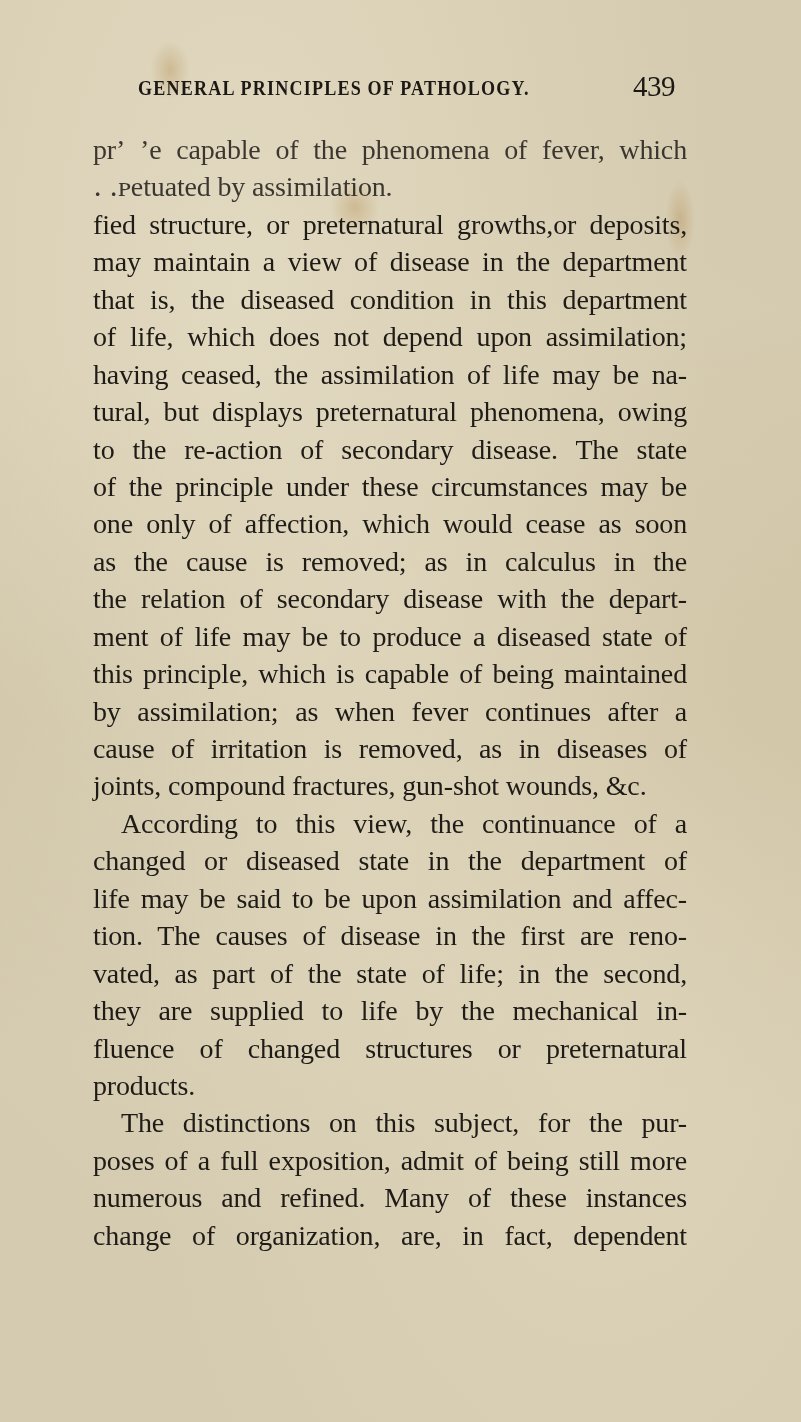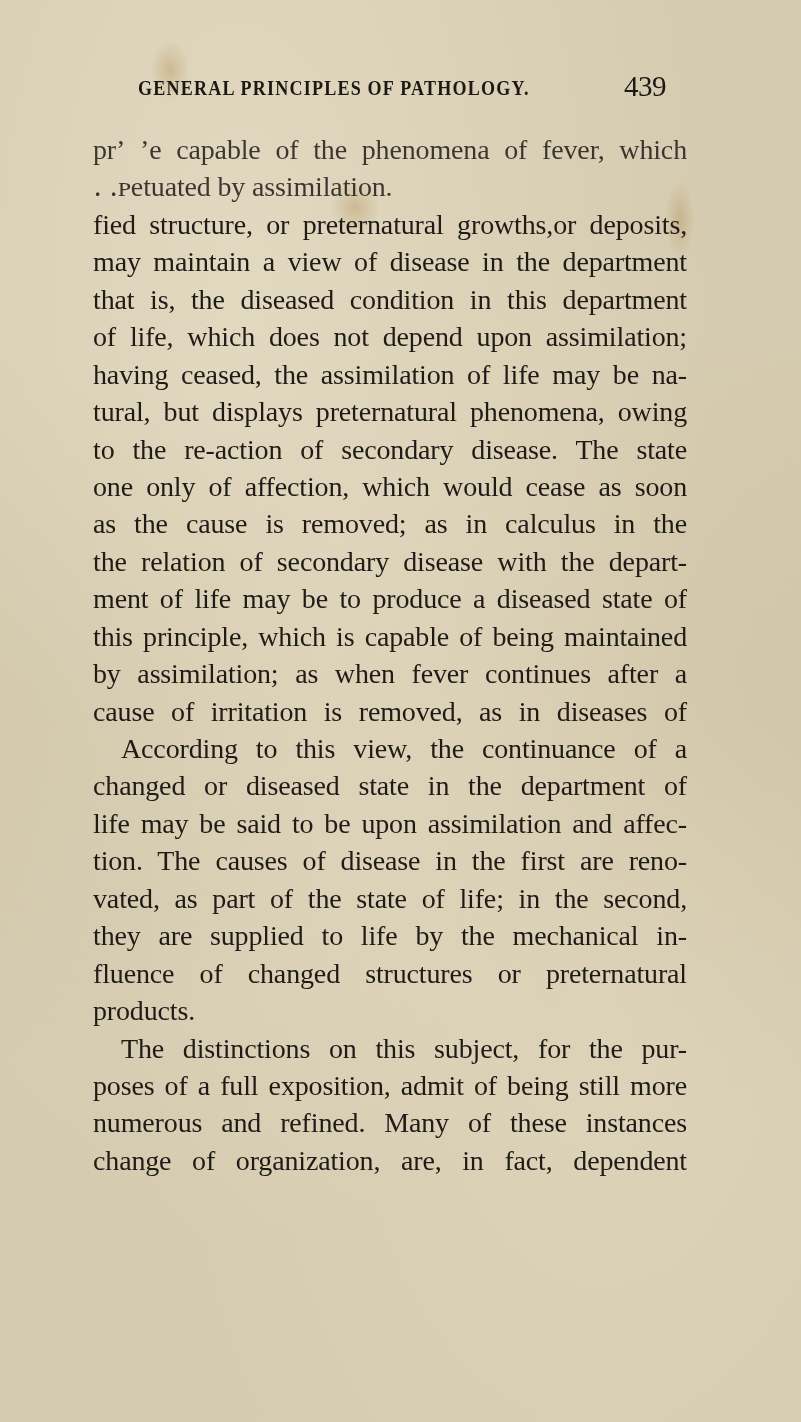--- a/index.html
+++ b/index.html
@@ -24,21 +24,21 @@
     position:absolute; top:70px; left:138px; width:540px; height:34px;
   }
   .running-title {
     position:absolute; left:0; top:6px;
     font-family: "Liberation Serif", "DejaVu Serif", serif;
     font-size:21px; letter-spacing:1.4px; font-weight:700;
     transform: scaleX(0.86); transform-origin:left center;
     white-space:nowrap; color:#1c1814;
   }
   .page-number {
-    position:absolute; right:12px; top:0px;
+    position:absolute; right:3px; top:0px;
     font-size:29px; font-family:"Liberation Serif","DejaVu Serif",serif;
     color:#1c1814; letter-spacing:-0.5px;
   }
   .text-block {
     position:absolute; left:93px; top:131px; width:594px;
   }
   .line {
     height:37.45px; line-height:37.45px;
     font-size:28px; white-space:nowrap;
     text-align:justify; text-align-last:justify;
@@ -66,27 +66,29 @@
   <div class="text-block">
     <div class="line damaged">prʼ   ʼe capable of the phenomena of fever, which</div>
     <div class="line damaged last">․   ․ᴘetuated by assimilation.</div>
     <div class="line">fied structure, or preternatural growths,or deposits,</div>
     <div class="line">may maintain a view of disease in the department</div>
     <div class="line">that is, the diseased condition in this department</div>
     <div class="line">of life, which does not depend upon assimilation;</div>
     <div class="line">having ceased, the assimilation of life may be na-</div>
     <div class="line">tural, but displays preternatural phenomena, owing</div>
     <div class="line">to the re-action of secondary disease.  The state</div>
+    <div class="line">of the principle under these circumstances may be</div>
     <div class="line">one only of affection, which would cease as soon</div>
     <div class="line">as the cause is removed; as in calculus in the</div>
     <div class="line">the relation of secondary disease with the depart-</div>
     <div class="line">ment of life may be to produce a diseased state of</div>
     <div class="line">this principle, which is capable of being maintained</div>
     <div class="line">by assimilation; as when fever continues after a</div>
     <div class="line">cause of irritation is removed, as in diseases of</div>
+    <div class="line last">joints, compound fractures, gun-shot wounds, &amp;c.</div>
     <div class="line indent">According to this view, the continuance of a</div>
     <div class="line">changed or diseased state in the department of</div>
     <div class="line">life may be said to be upon assimilation and affec-</div>
     <div class="line">tion.  The causes of disease in the first are reno-</div>
     <div class="line">vated, as part of the state of life; in the second,</div>
     <div class="line">they are supplied to life by the mechanical in-</div>
     <div class="line">fluence of changed structures or preternatural</div>
     <div class="line last">products.</div>
     <div class="line indent">The distinctions on this subject, for the pur-</div>
     <div class="line">poses of a full exposition, admit of being still more</div>

